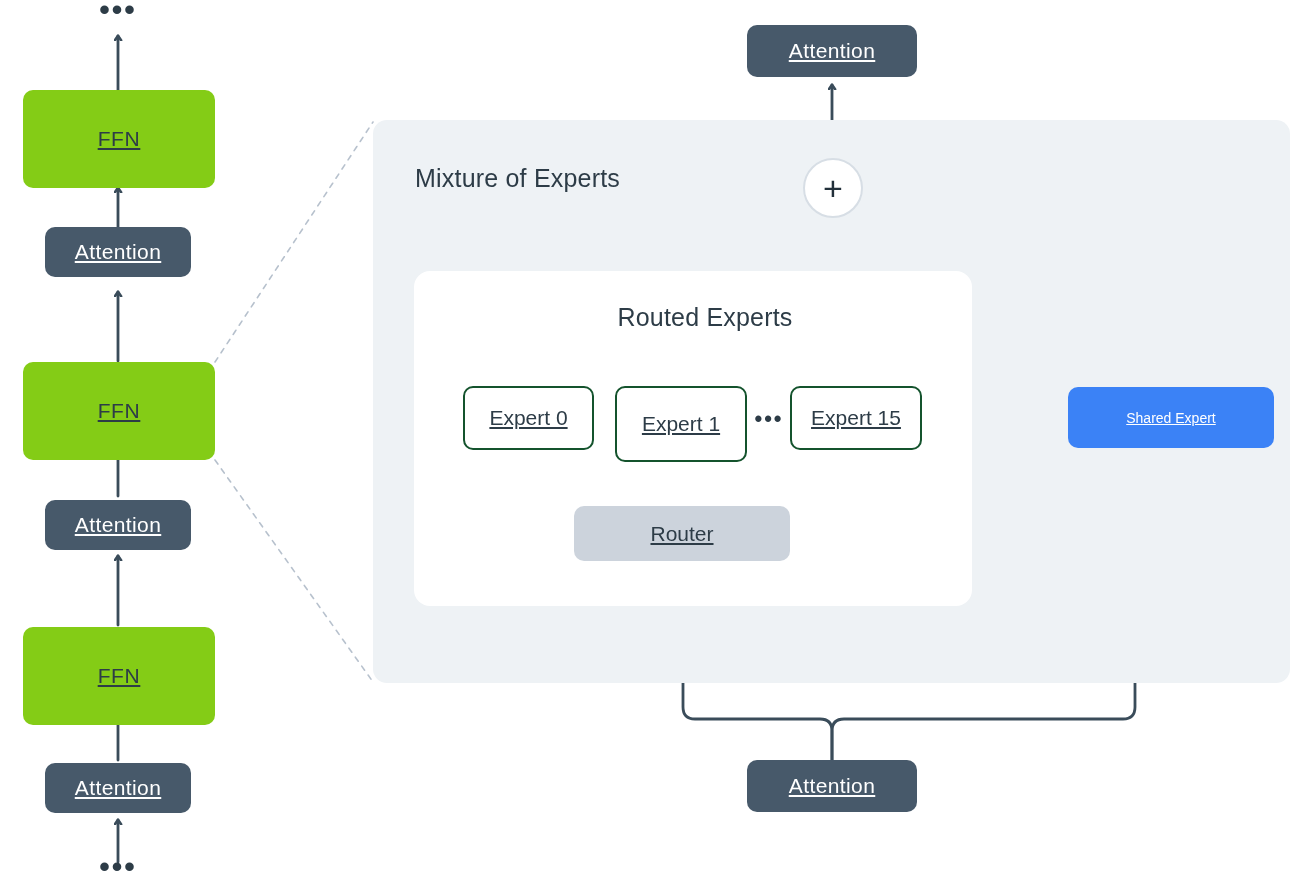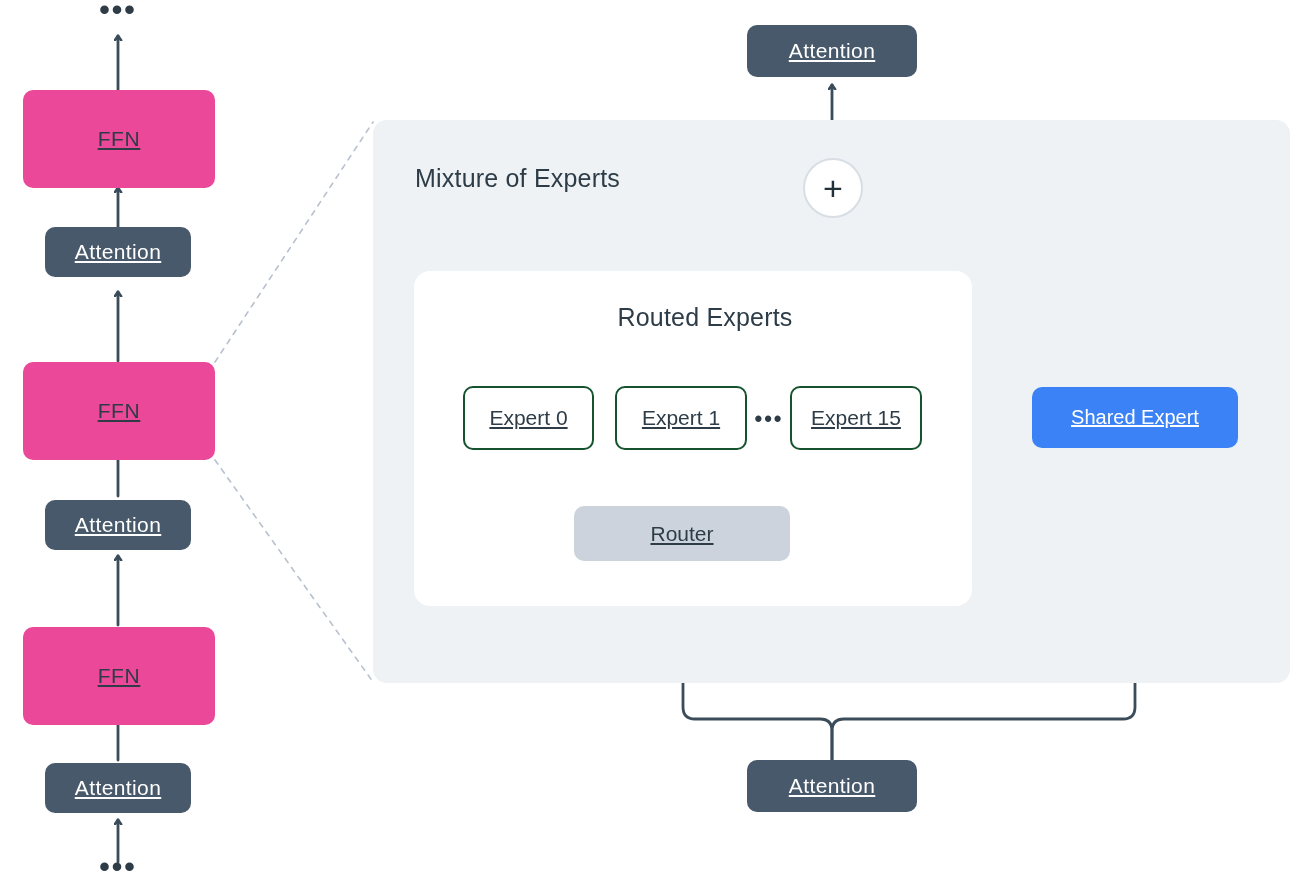--- a/index.html
+++ b/index.html
@@ -7,21 +7,21 @@
     width:1306px;height:891px;position:relative;overflow:hidden;
     font-family:"Liberation Sans","DejaVu Sans",sans-serif;
     -webkit-font-smoothing:antialiased;
   }
   #stage{position:absolute;left:0;top:0;width:1306px;height:891px;}
   #wires{position:absolute;left:0;top:0;width:1306px;height:891px;pointer-events:none;}
 
   .node{position:absolute;box-sizing:border-box;display:flex;align-items:center;justify-content:center;text-align:center;text-decoration:underline;}
 
   .ffn{
-    background:#ec4899;border-radius:10px;color:#2d3c47;
+    background:#84cc16;border-radius:10px;color:#2d3c47;
     font-size:21px;letter-spacing:.6px;
   }
   .attn{
     background:#47596a;border-radius:10px;color:#ffffff;
     font-size:21px;letter-spacing:.4px;
   }
   .dots{
     color:#2d3c47;font-size:30px;line-height:10px;letter-spacing:2px;
     font-weight:700;
   }
@@ -45,21 +45,21 @@
     color:#2d3c47;font-size:21px;
   }
   .expert-dots{
     position:absolute;color:#2d3c47;font-size:22px;font-weight:700;
     letter-spacing:2px;text-align:center;
   }
   .router{
     background:#ccd3dc;border-radius:10px;color:#2d3c47;font-size:21px;
   }
   .shared{
-    background:#3b82f6;border-radius:10px;color:#ffffff;font-size:20px;
+    background:#3b82f6;border-radius:10px;color:#ffffff;font-size:14px;margin-left:36px;
   }
   .plus{
     position:absolute;background:#ffffff;border:2px solid #d7dee5;
     border-radius:50%;display:flex;align-items:center;justify-content:center;
     color:#22303a;font-size:34px;line-height:1;font-weight:500;
     box-sizing:border-box;
   }
 </style>
 </head>
 <body>
@@ -122,21 +122,21 @@
   <div class="moe-panel" style="left:373px;top:120px;width:917px;height:563px;"></div>
 
   <div class="moe-title" style="left:415px;top:156px;margin-top:8px;">Mixture of Experts</div>
 
   <div class="routed-panel" style="left:414px;top:271px;width:558px;height:335px;"></div>
 
   <div class="routed-title" style="left:414px;top:303px;width:558px;">Routed Experts</div>
 
   <div class="node expert" style="left:463px;top:386px;width:131px;height:64px;">Expert 0</div>
 
-  <div class="node expert" style="left:615px;top:386px;width:132px;height:64px;">Expert 1</div>
+  <div class="node expert" style="left:615px;top:386px;width:132px;height:76px;">Expert 1</div>
 
   <div class="expert-dots" style="left:748px;top:406px;width:42px;">•••</div>
 
   <div class="node expert" style="left:790px;top:386px;width:132px;height:64px;">Expert 15</div>
 
   <div class="node router" style="left:574px;top:506px;width:216px;height:55px;">Router</div>
 
   <div class="node shared" style="left:1032px;top:387px;width:206px;height:61px;">Shared Expert</div>
 
   <div class="plus" style="left:803px;top:158px;width:60px;height:60px;">+</div>

